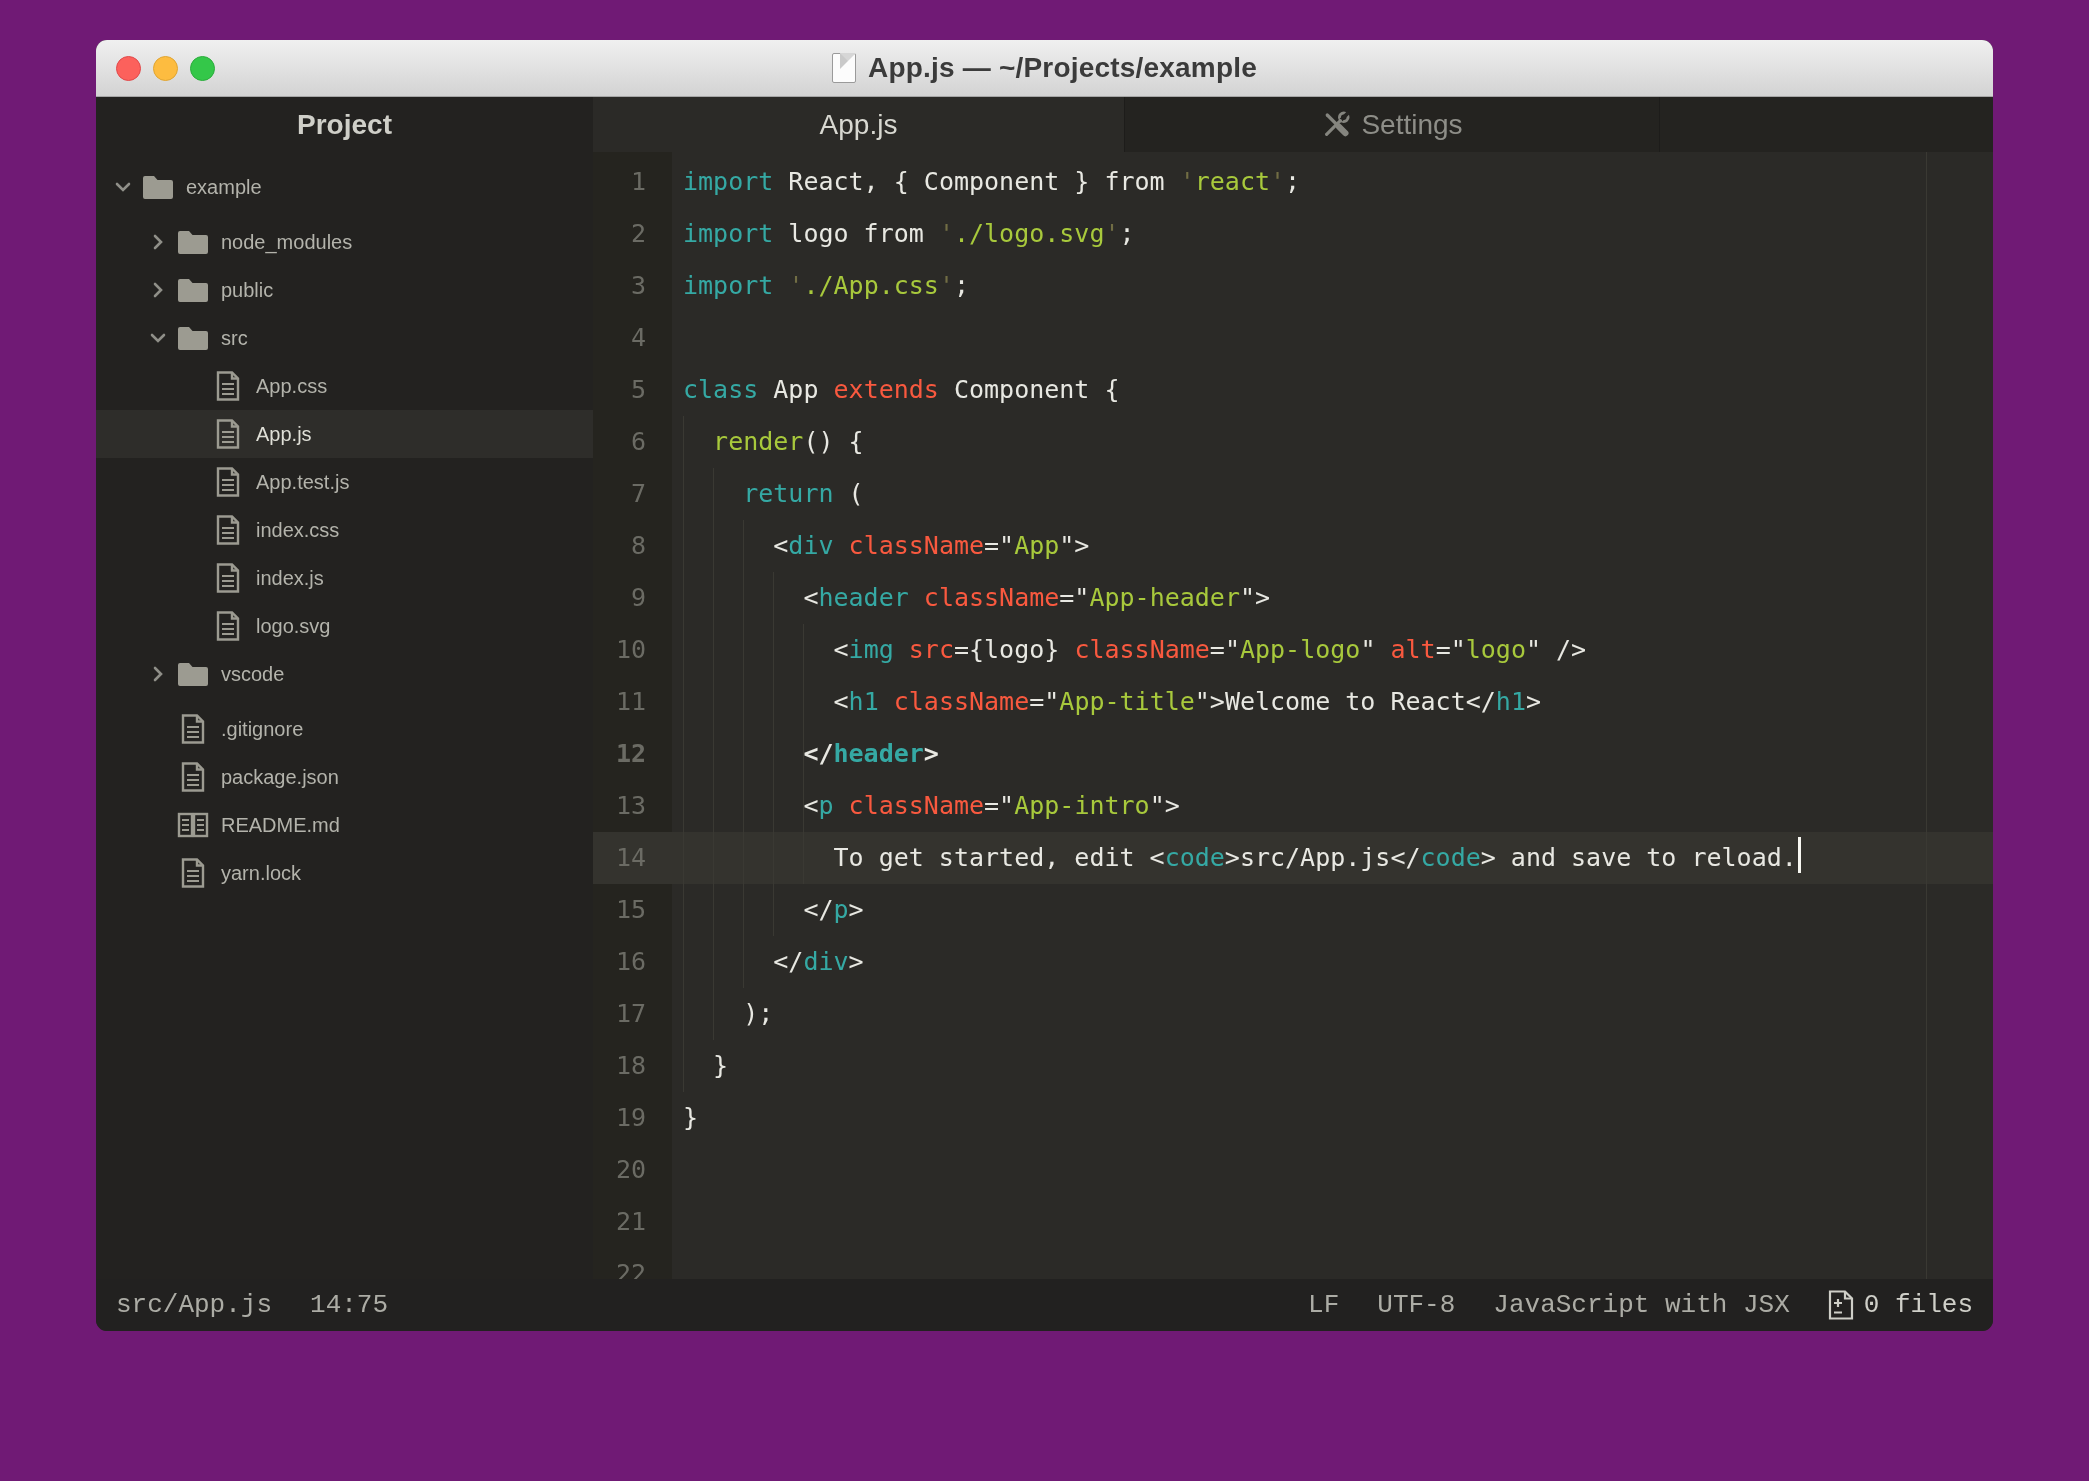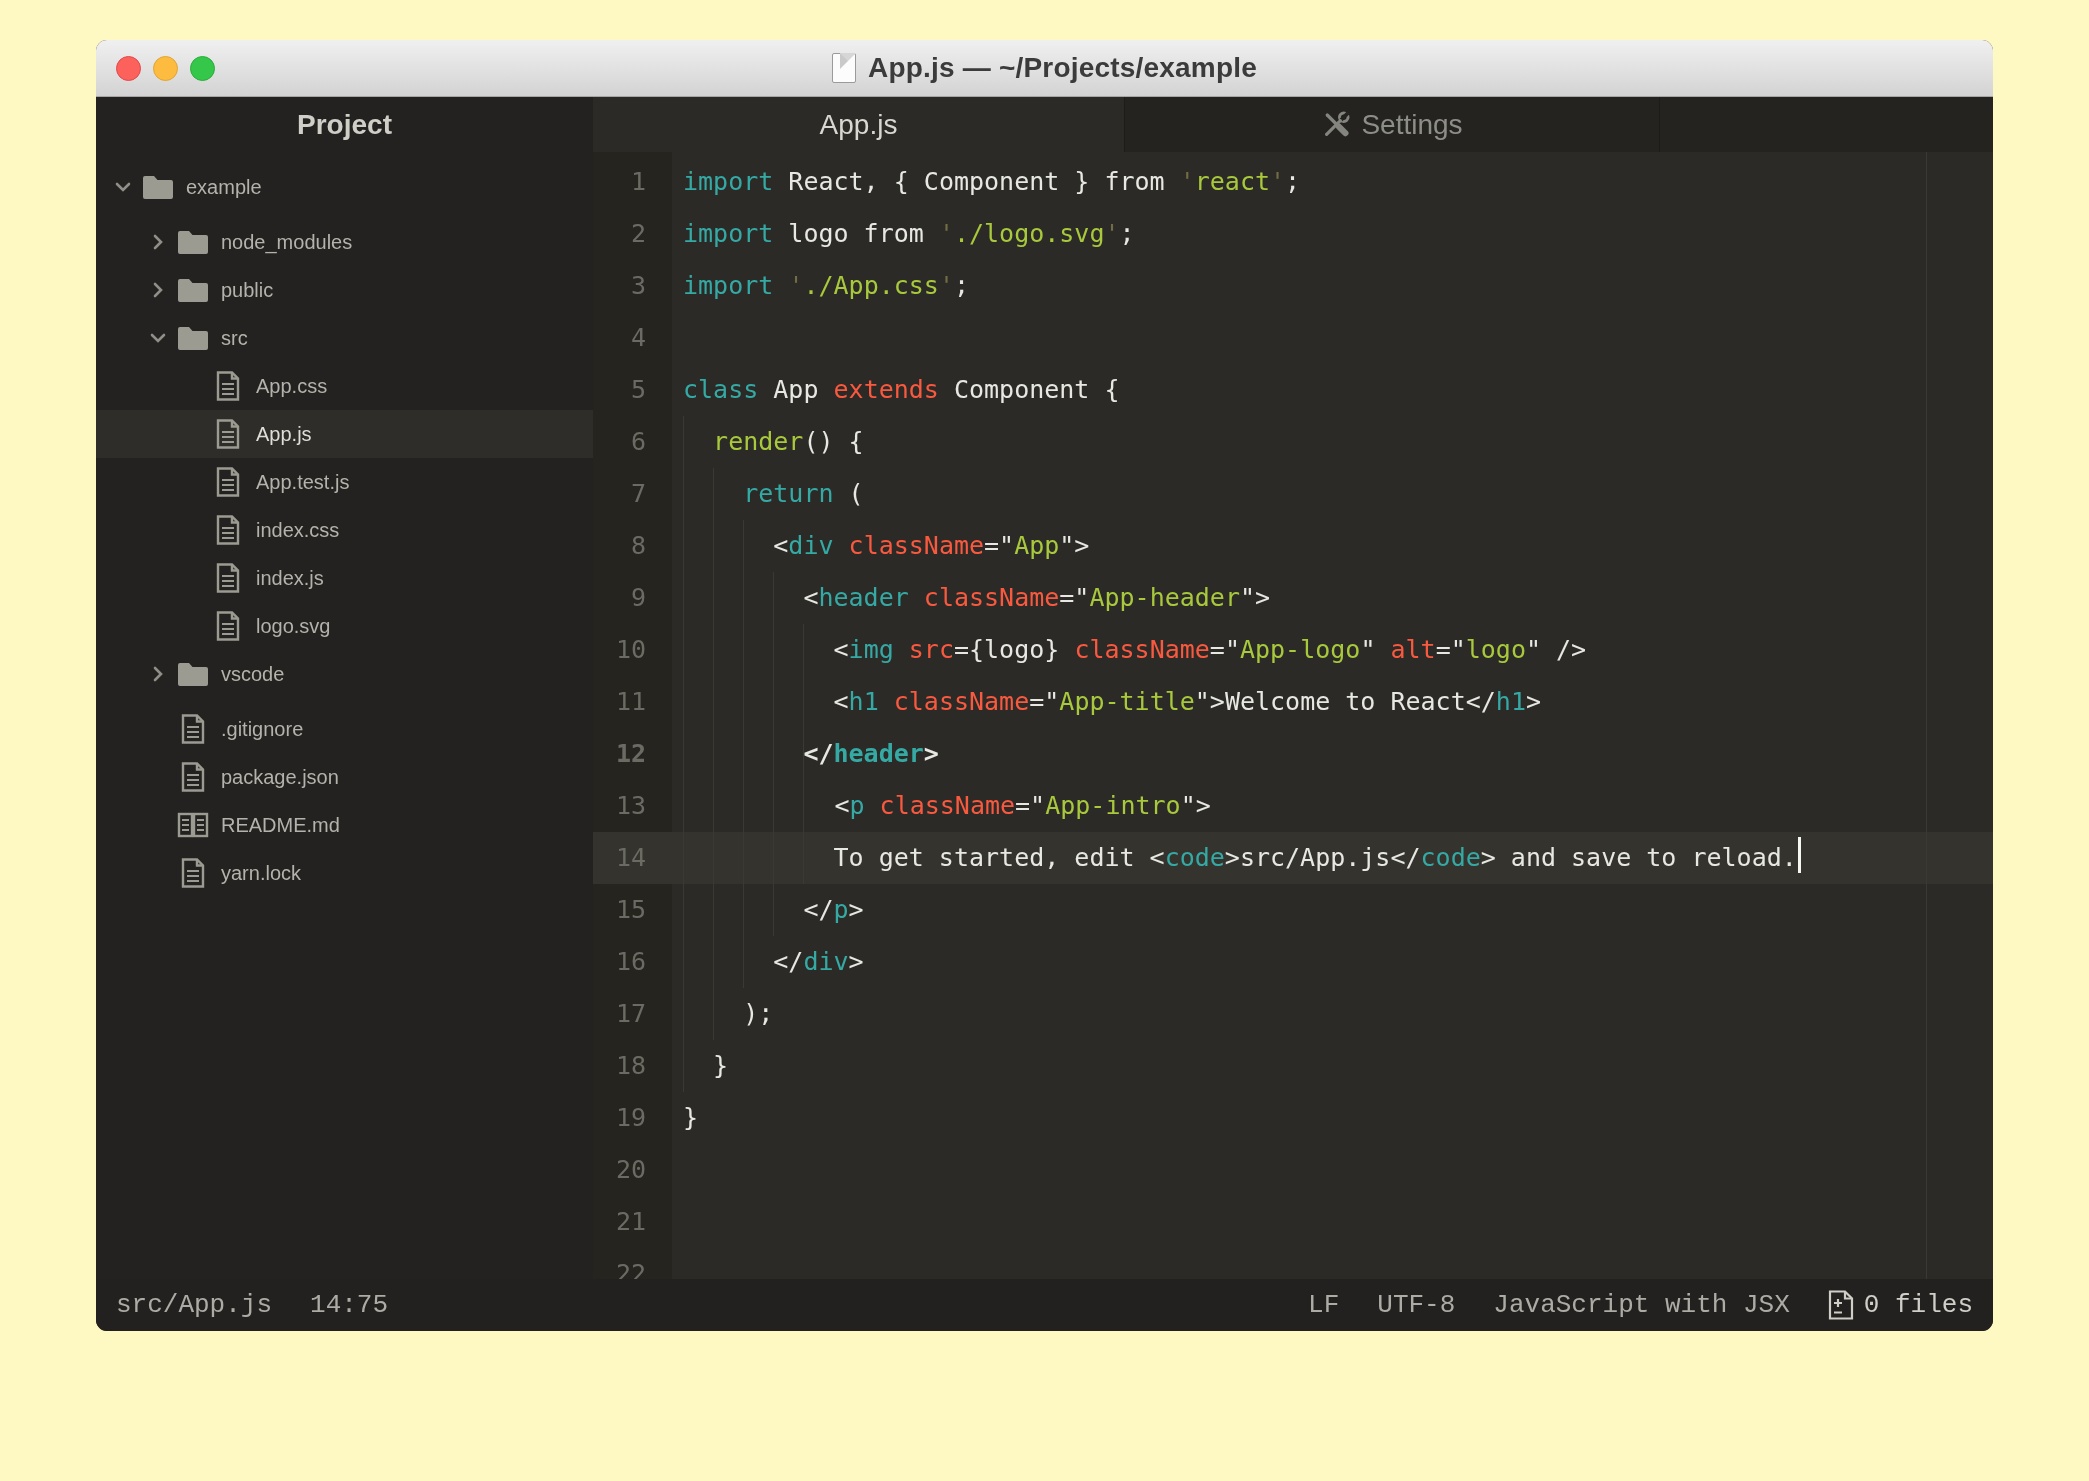--- a/index.html
+++ b/index.html
@@ -1,17 +1,17 @@
 <!DOCTYPE html>
 <html><head>
 <meta charset="utf-8">
 <style>
   * { margin:0; padding:0; box-sizing:border-box; }
   html,body { background:#000; }
-  .screen { position:relative; width:2089px; height:1481px; background:#fef9c3; overflow:hidden;
+  .screen { position:relative; width:2089px; height:1481px; background:#701a75; overflow:hidden;
             font-family:"Liberation Sans","DejaVu Sans",sans-serif; }
 
   .window { position:absolute; left:96px; top:40px; width:1897px; height:1291px;
             border-radius:11px; overflow:hidden; background:#2B2A27; }
 
   
   .titlebar { position:absolute; left:0; top:0; right:0; height:57px;
               background:linear-gradient(#F0F0F0,#D3D3D3); border-bottom:1px solid #A6A6A6;
               display:flex; align-items:center; justify-content:center; }
   .traffic-lights { position:absolute; left:20px; top:0; height:57px; display:flex; align-items:center; gap:12px; }
@@ -295,21 +295,21 @@
               <span class="code"><span class="t-fg">          &lt;</span><span class="t-kw">img</span><span class="t-fg"> </span><span class="t-rd">src</span><span class="t-fg">={logo} </span><span class="t-rd">className</span><span class="t-fg">="</span><span class="t-str">App-logo</span><span class="t-fg">" </span><span class="t-rd">alt</span><span class="t-fg">="</span><span class="t-str">logo</span><span class="t-fg">" /&gt;</span></span>
             </div>
             <div class="code-row" style="top: 524px;">
               <span class="ln">11</span>
               <span class="code"><span class="t-fg">          &lt;</span><span class="t-kw">h1</span><span class="t-fg"> </span><span class="t-rd">className</span><span class="t-fg">="</span><span class="t-str">App-title</span><span class="t-fg">"&gt;Welcome to React&lt;/</span><span class="t-kw">h1</span><span class="t-fg">&gt;</span></span>
             </div>
             <div class="code-row" style="top: 576px; font-weight: bold;">
               <span class="ln">12</span>
               <span class="code"><span class="t-fg">        &lt;/</span><span class="t-kw">header</span><span class="t-fg">&gt;</span></span>
             </div>
-            <div class="code-row" style="top: 628px; gap: 31px;">
+            <div class="code-row" style="top: 628px;">
               <span class="ln">13</span>
               <span class="code"><span class="t-fg">        &lt;</span><span class="t-kw">p</span><span class="t-fg"> </span><span class="t-rd">className</span><span class="t-fg">="</span><span class="t-str">App-intro</span><span class="t-fg">"&gt;</span></span>
             </div>
             <div class="code-row" style="top: 680px;">
               <span class="ln">14</span>
               <span class="code"><span class="t-fg">          To get started, edit &lt;</span><span class="t-kw">code</span><span class="t-fg">&gt;src/App.js&lt;/</span><span class="t-kw">code</span><span class="t-fg">&gt; and save to reload.</span><span class="cursor"></span></span>
             </div>
             <div class="code-row" style="top: 732px;">
               <span class="ln">15</span>
               <span class="code"><span class="t-fg">        &lt;/</span><span class="t-kw">p</span><span class="t-fg">&gt;</span></span>

